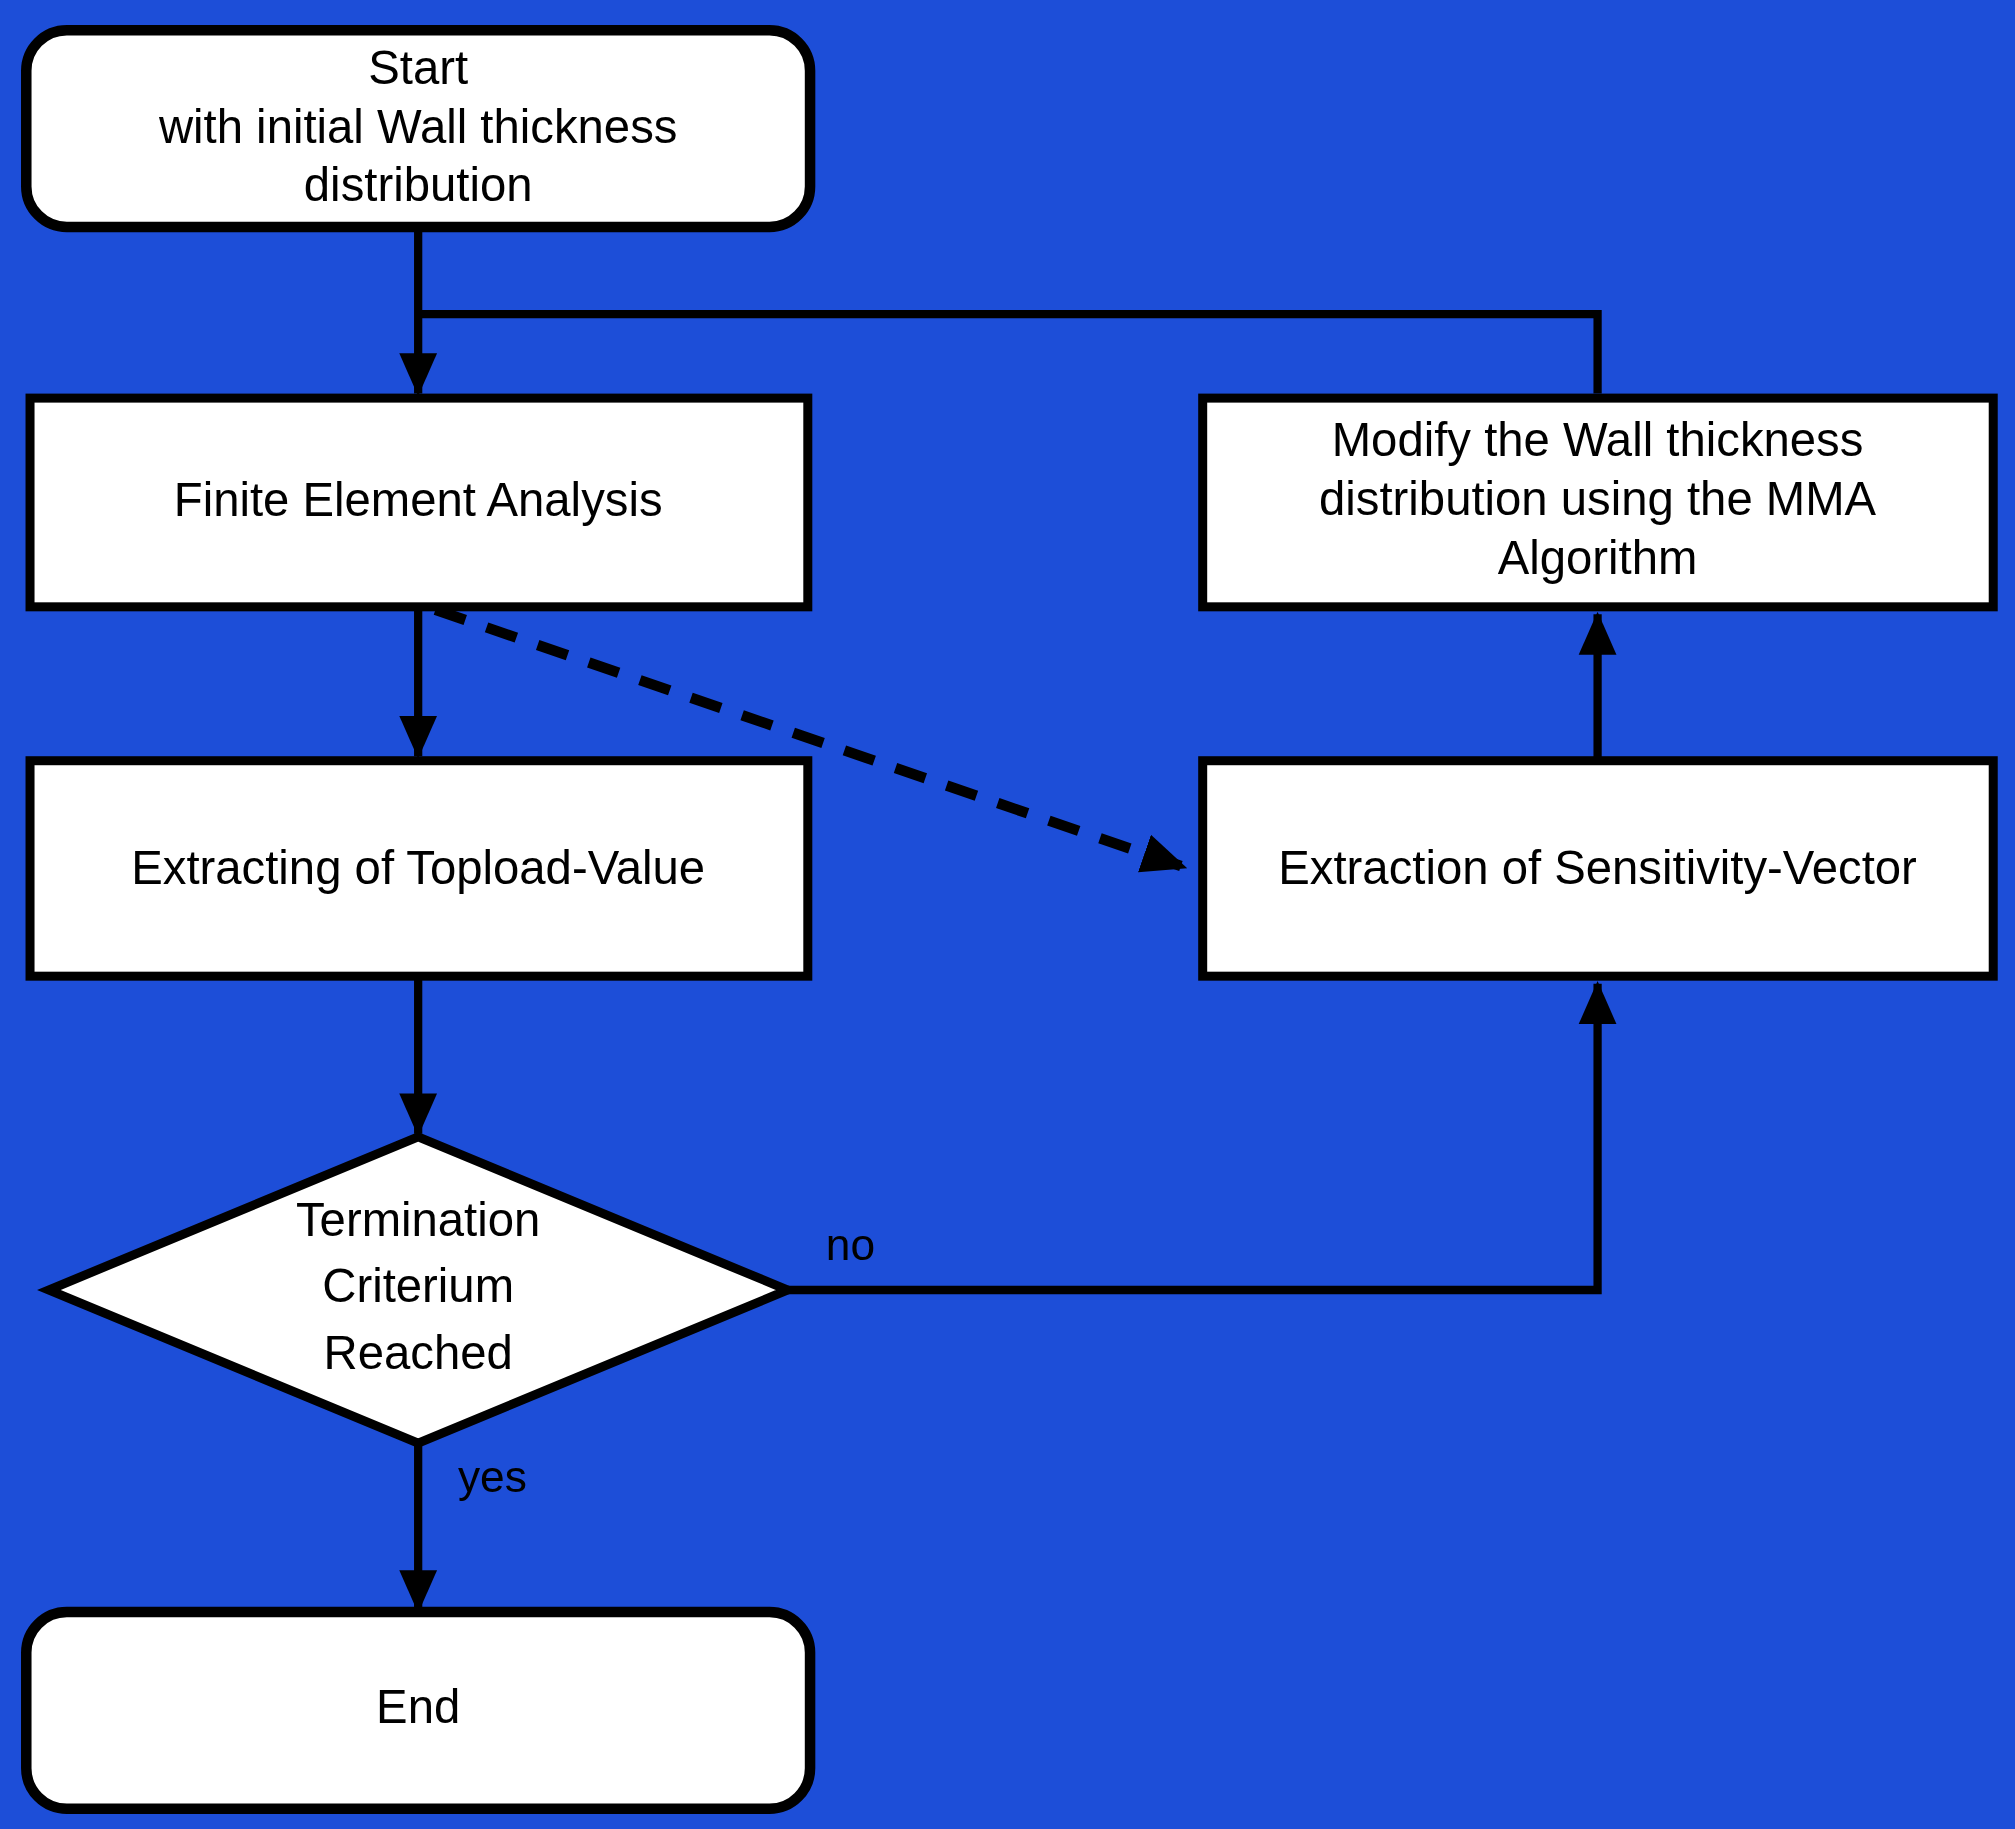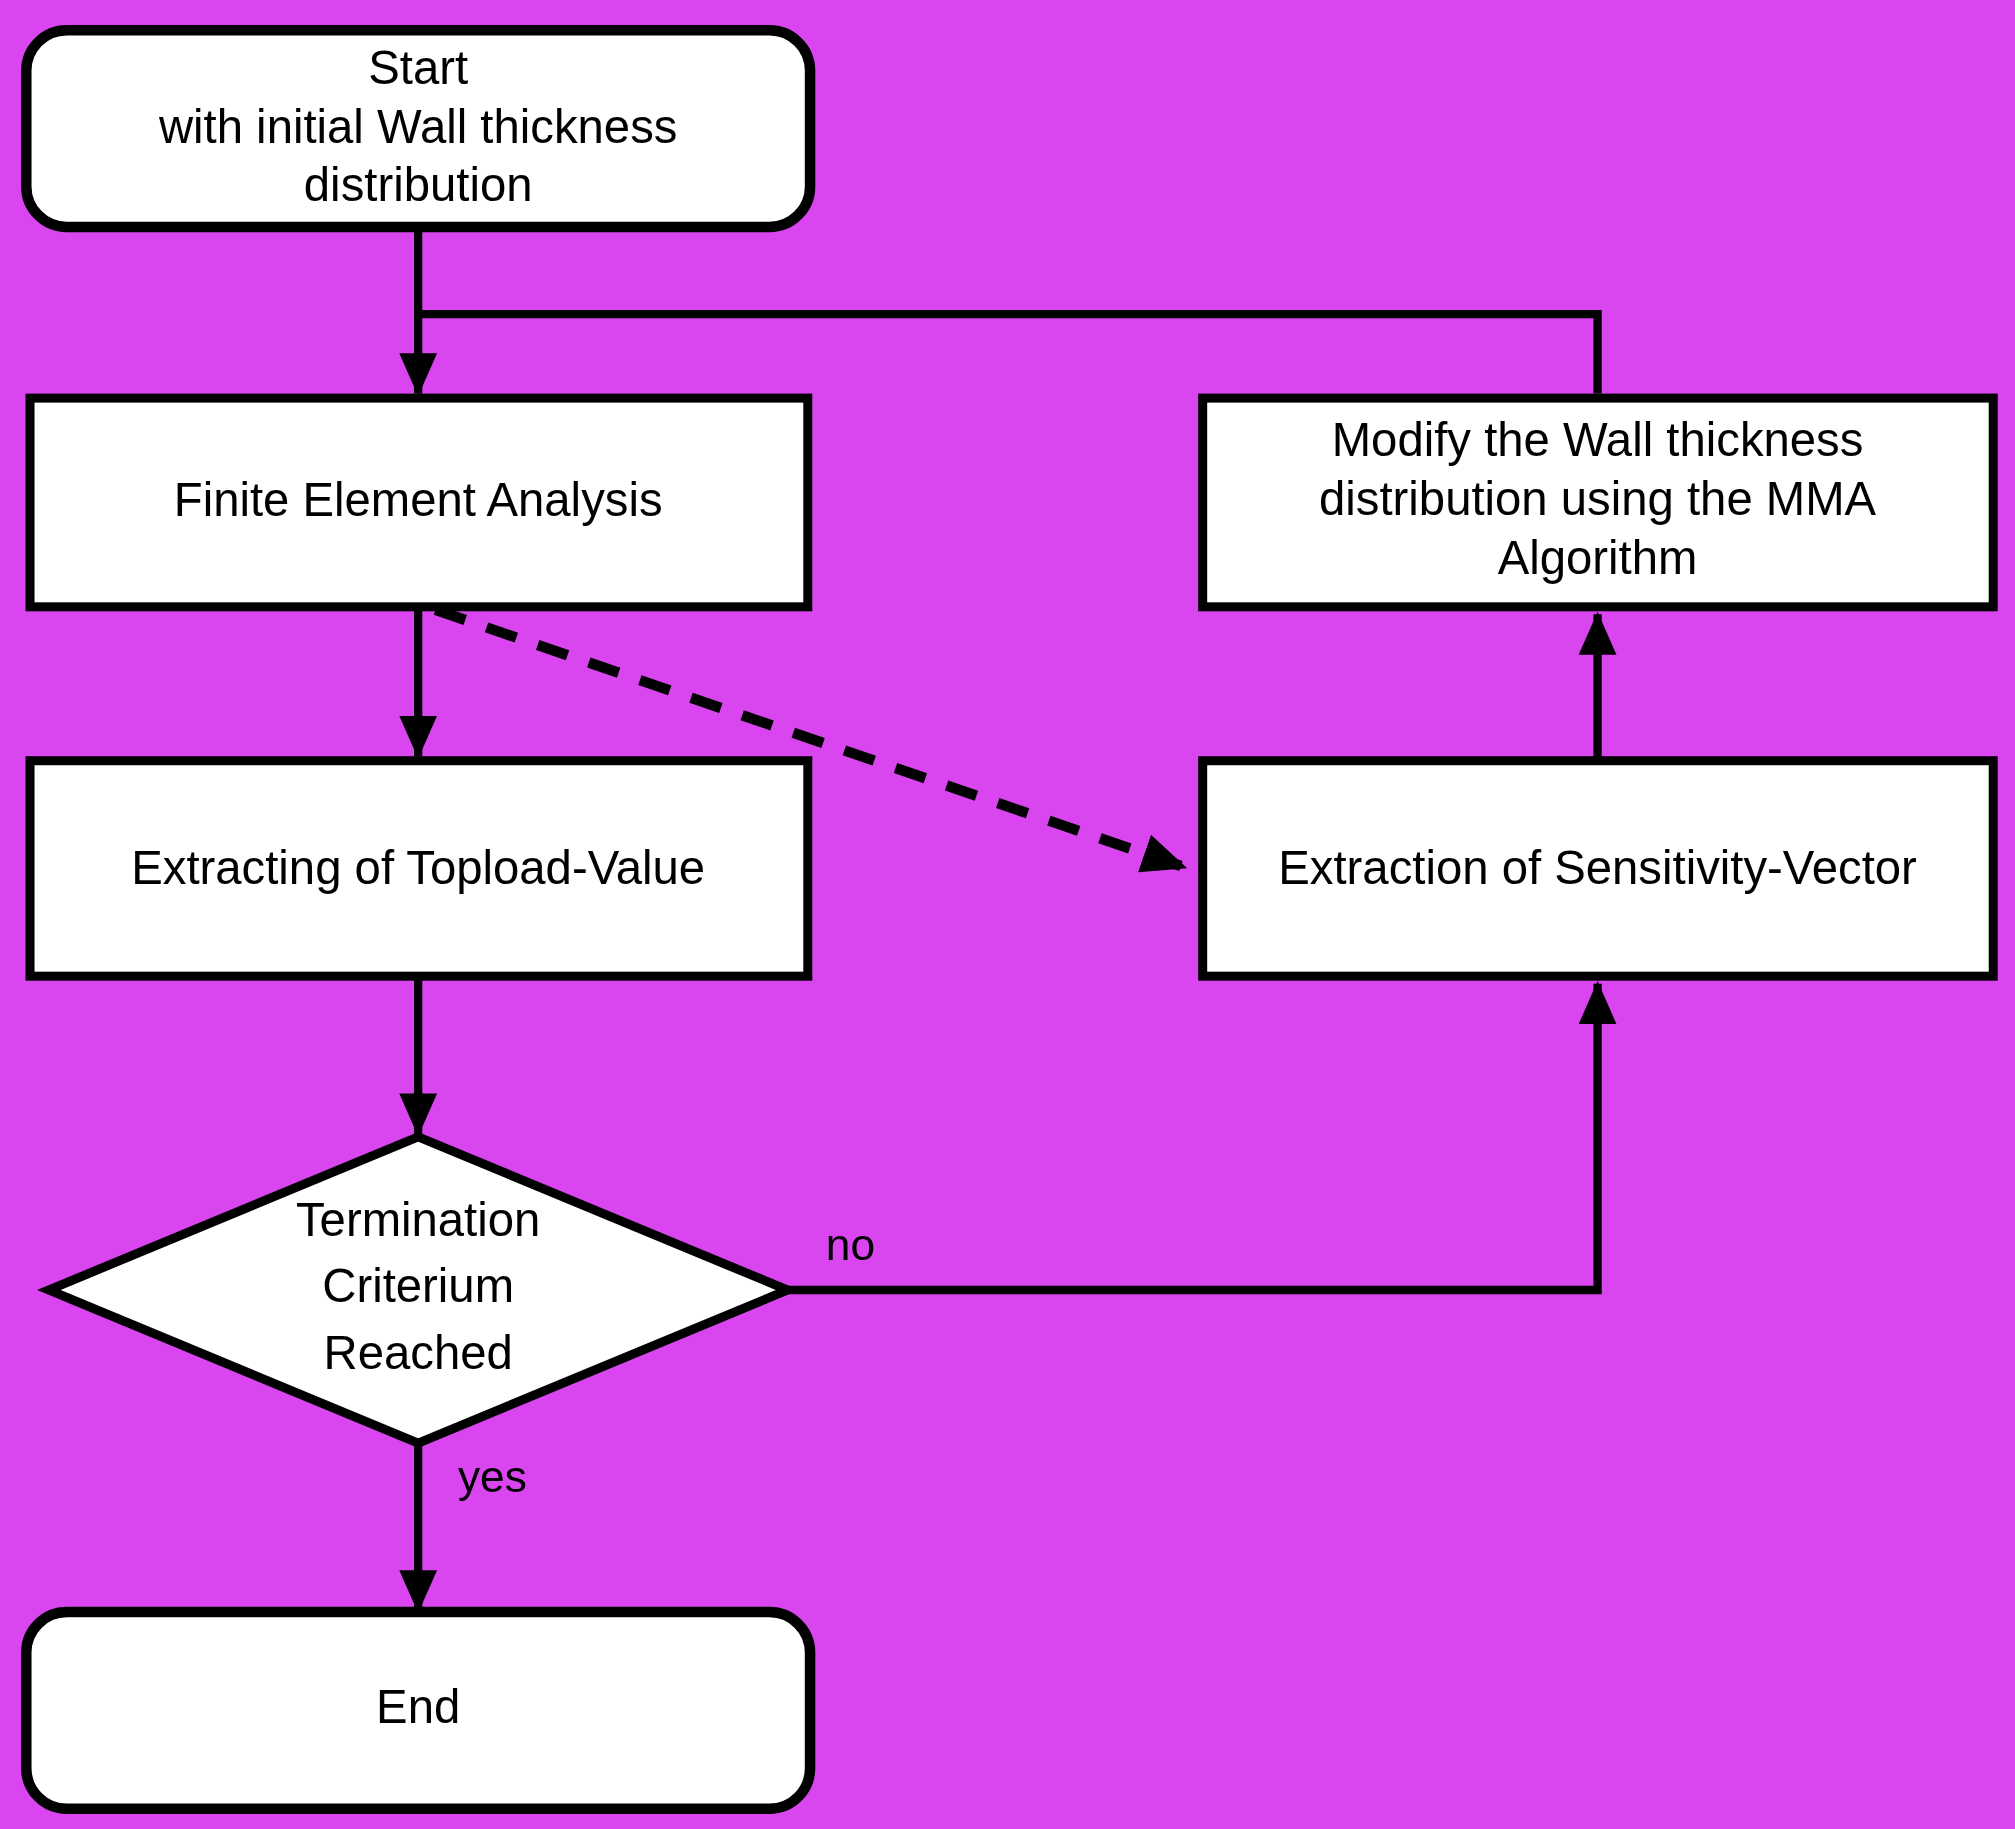--- a/index.html
+++ b/index.html
@@ -10,21 +10,21 @@
   body {
     width: 2015px;
     height: 1830px;
     font-family: "Liberation Sans", sans-serif;
     overflow: hidden;
   }
   #flowchart-root {
     position: relative;
     width: 2015px;
     height: 1830px;
-    background: #d946ef;
+    background: #1d4ed8;
   }
   svg.chart-canvas {
     display: block;
     width: 2015px;
     height: 1830px;
   }
   .node-shape {
     fill: #ffffff;
     stroke: #000000;
     stroke-width: 12;

